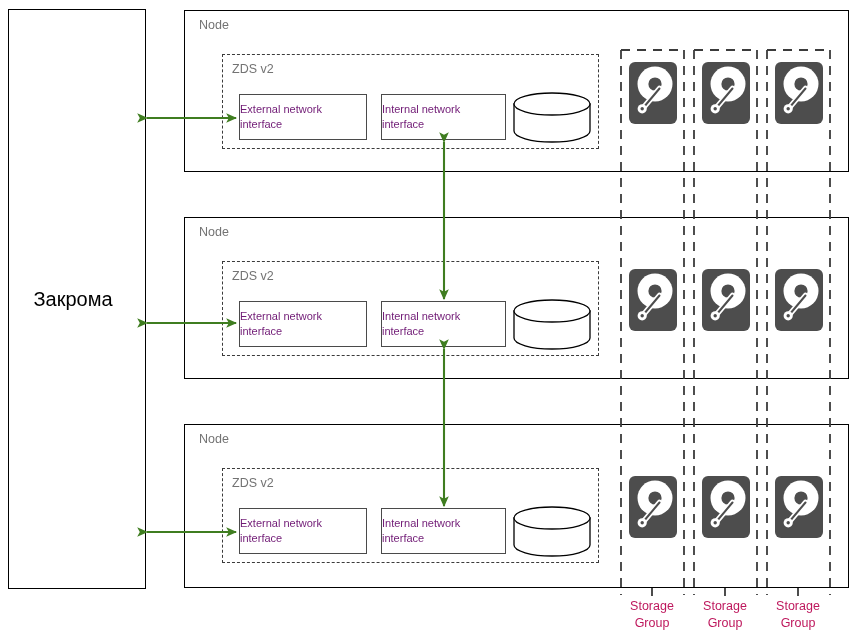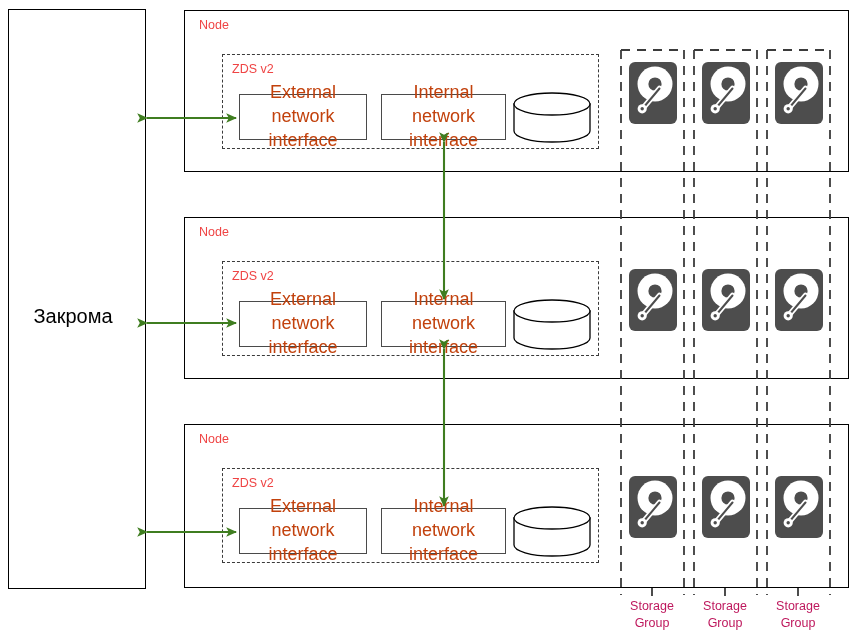--- a/index.html
+++ b/index.html
@@ -27,40 +27,39 @@
     border: 1.8px dashed #3b3b3b;
     background: transparent;
   }
   .inner-box {
     position: absolute;
     border: 1.3px solid #4a4a4a;
     background: #ffffff;
     display: flex;
     align-items: center;
     justify-content: center;
-    text-align: center;
     line-height: 1.32;
-    font-size: 18px;
-    color: #c2410c;
+    font-size: 11px;
+    color: #701a75;
   }
   .box-label {
     position: absolute;
     font-size: 12.5px;
-    color: #ef4444;
+    color: #737373;
     white-space: nowrap;
   }
 
   
   #zakroma-box {
     left: 8px; top: 9px;
     width: 138px; height: 580px;
   }
   #zakroma-label {
     position: absolute;
-    left: 8px; top: 26px;
+    left: 8px; top: 9px;
     width: 130px; height: 580px;
     display: flex; align-items: center; justify-content: center;
     font-size: 20px;
     color: #000000;
     pointer-events: none;
     border-radius: 21px;
   }
 
   
   #overlay {

